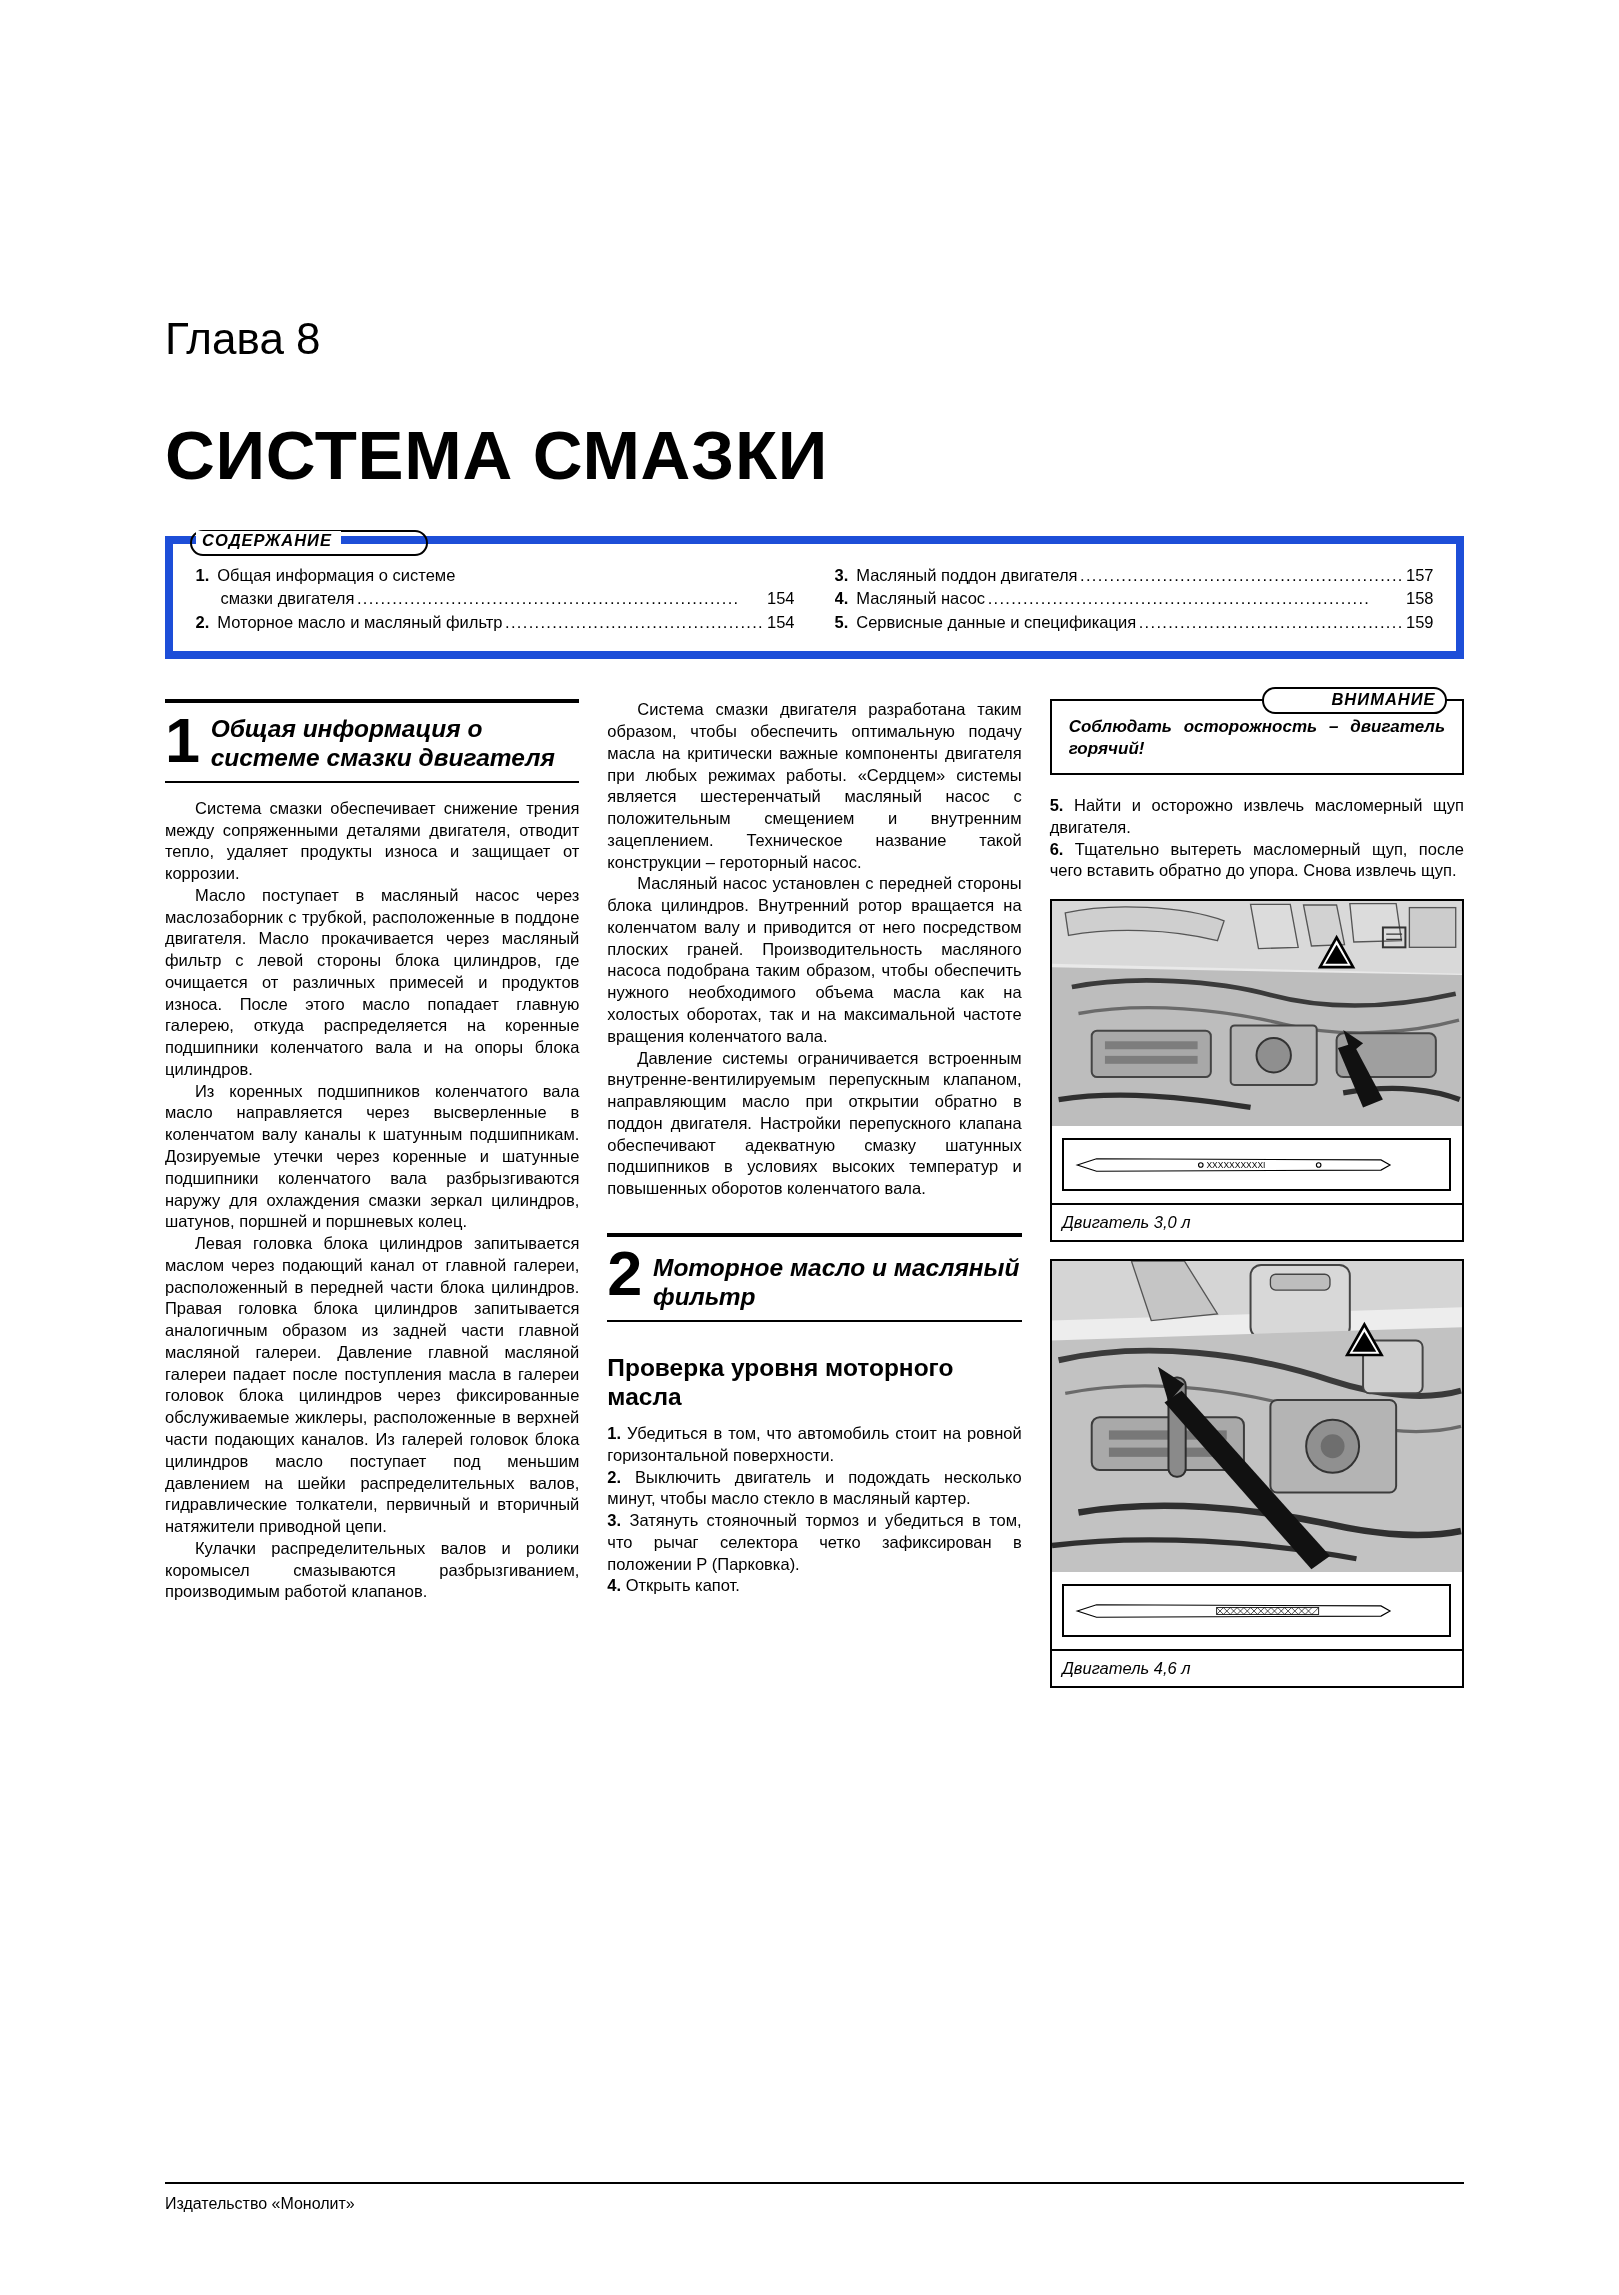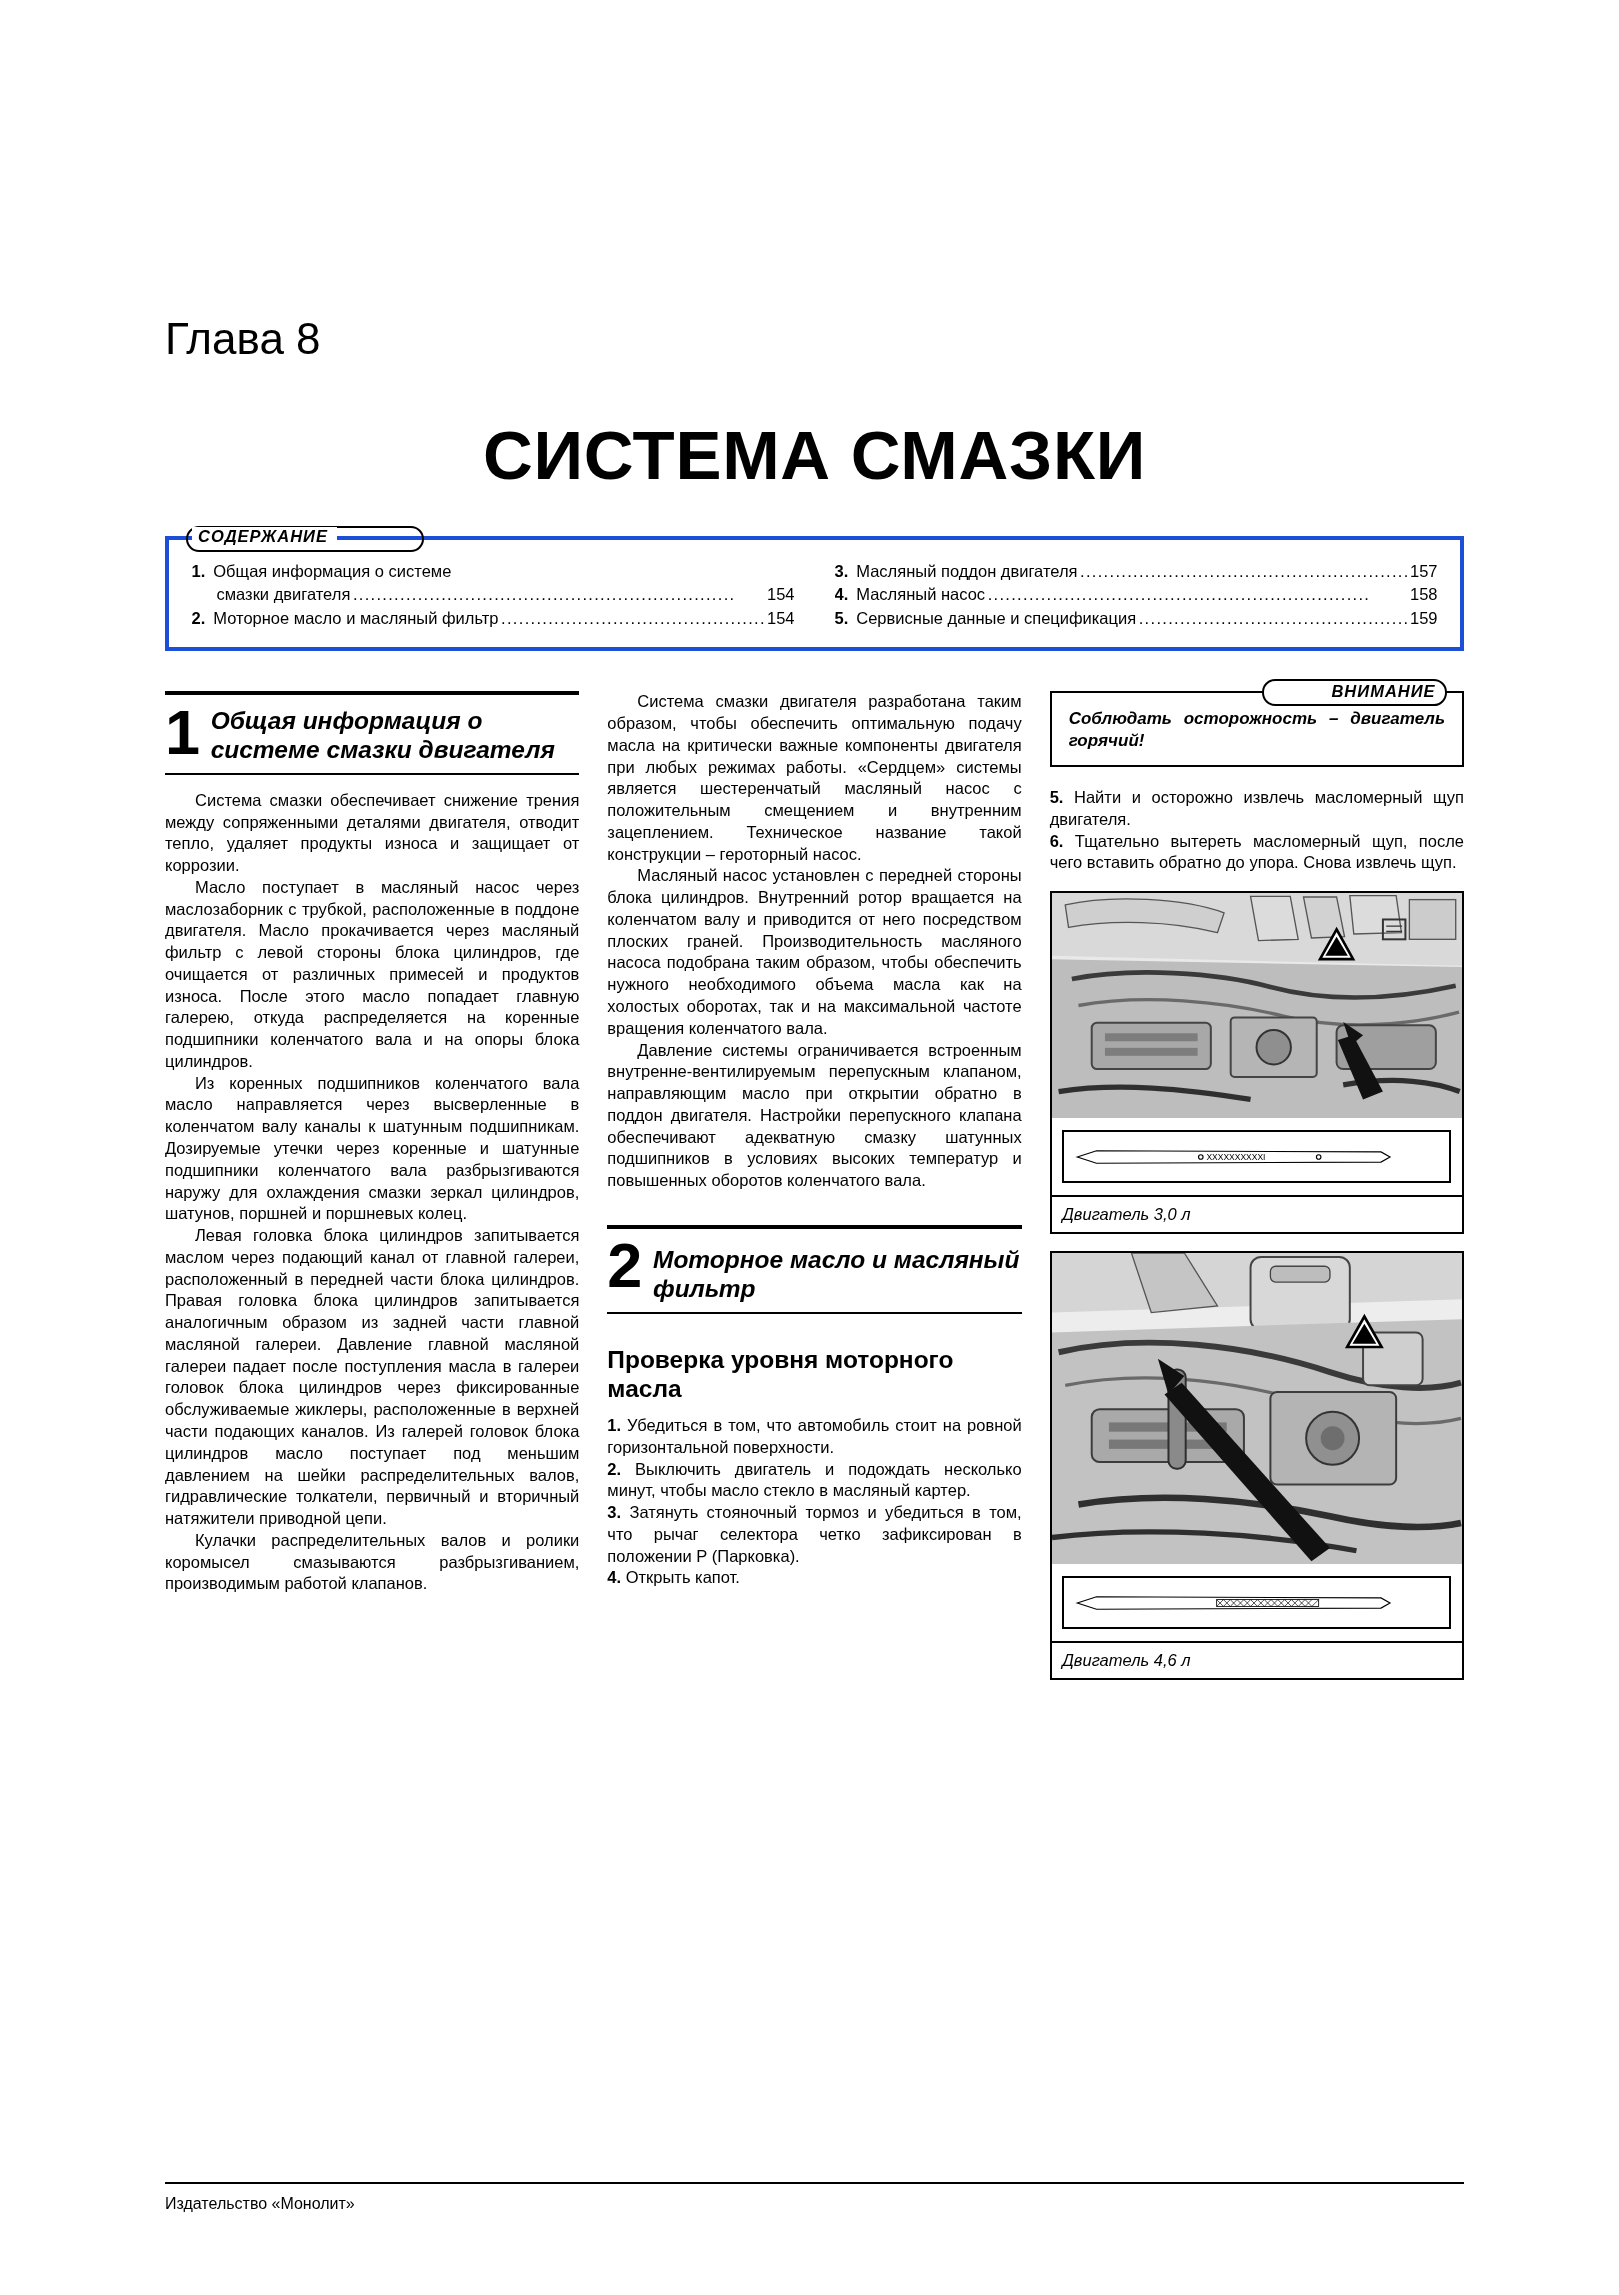--- a/index.html
+++ b/index.html
@@ -35,27 +35,26 @@
     letter-spacing: 0px;
     margin: 0 0 60px 0;
     line-height: 1;
   }
   .chapter-title {
     font-size: 69px;
     font-weight: bold;
     letter-spacing: 0.7px;
     margin: 0 0 46px 0;
     line-height: 1;
-    text-align: center;
   }
 
   
   .toc-wrap {
     position: relative;
-    border: 4px solid #1d4ed8;
+    border: 8px solid #1d4ed8;
     margin-top: 36px;
     padding: 20px 22.5px 17px 22.5px;
     box-sizing: border-box;
   }
   .toc-legend {
     position: absolute;
     top: -12.6px;
     left: 22.5px;
     background: #fff;
     padding: 0 9.3px 0 6.6px;

